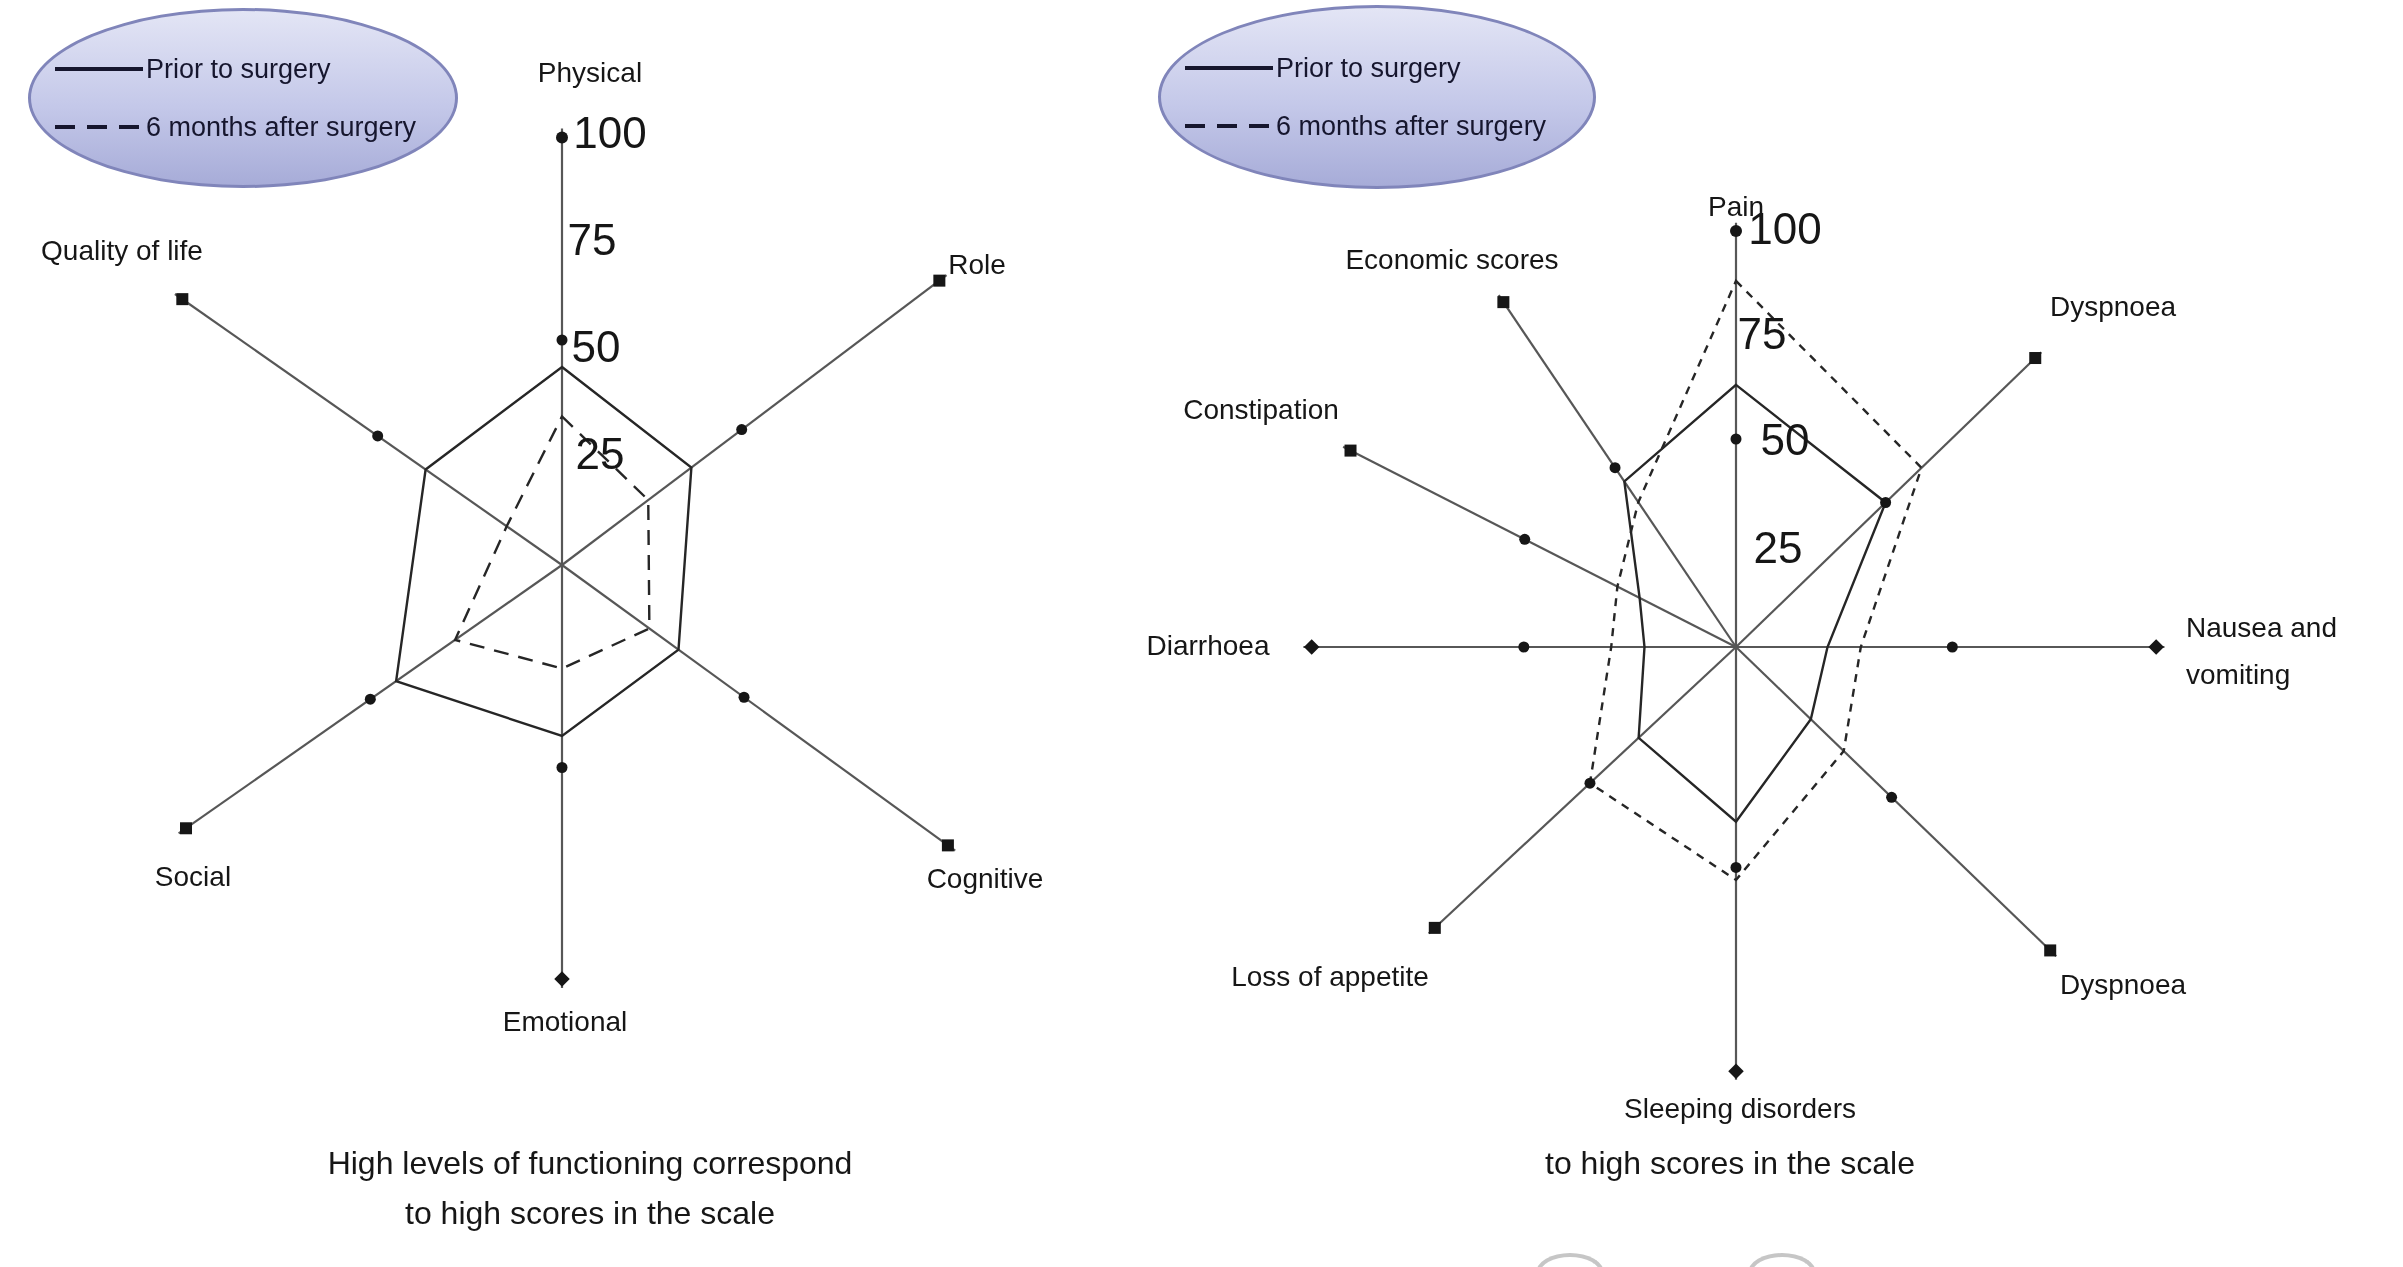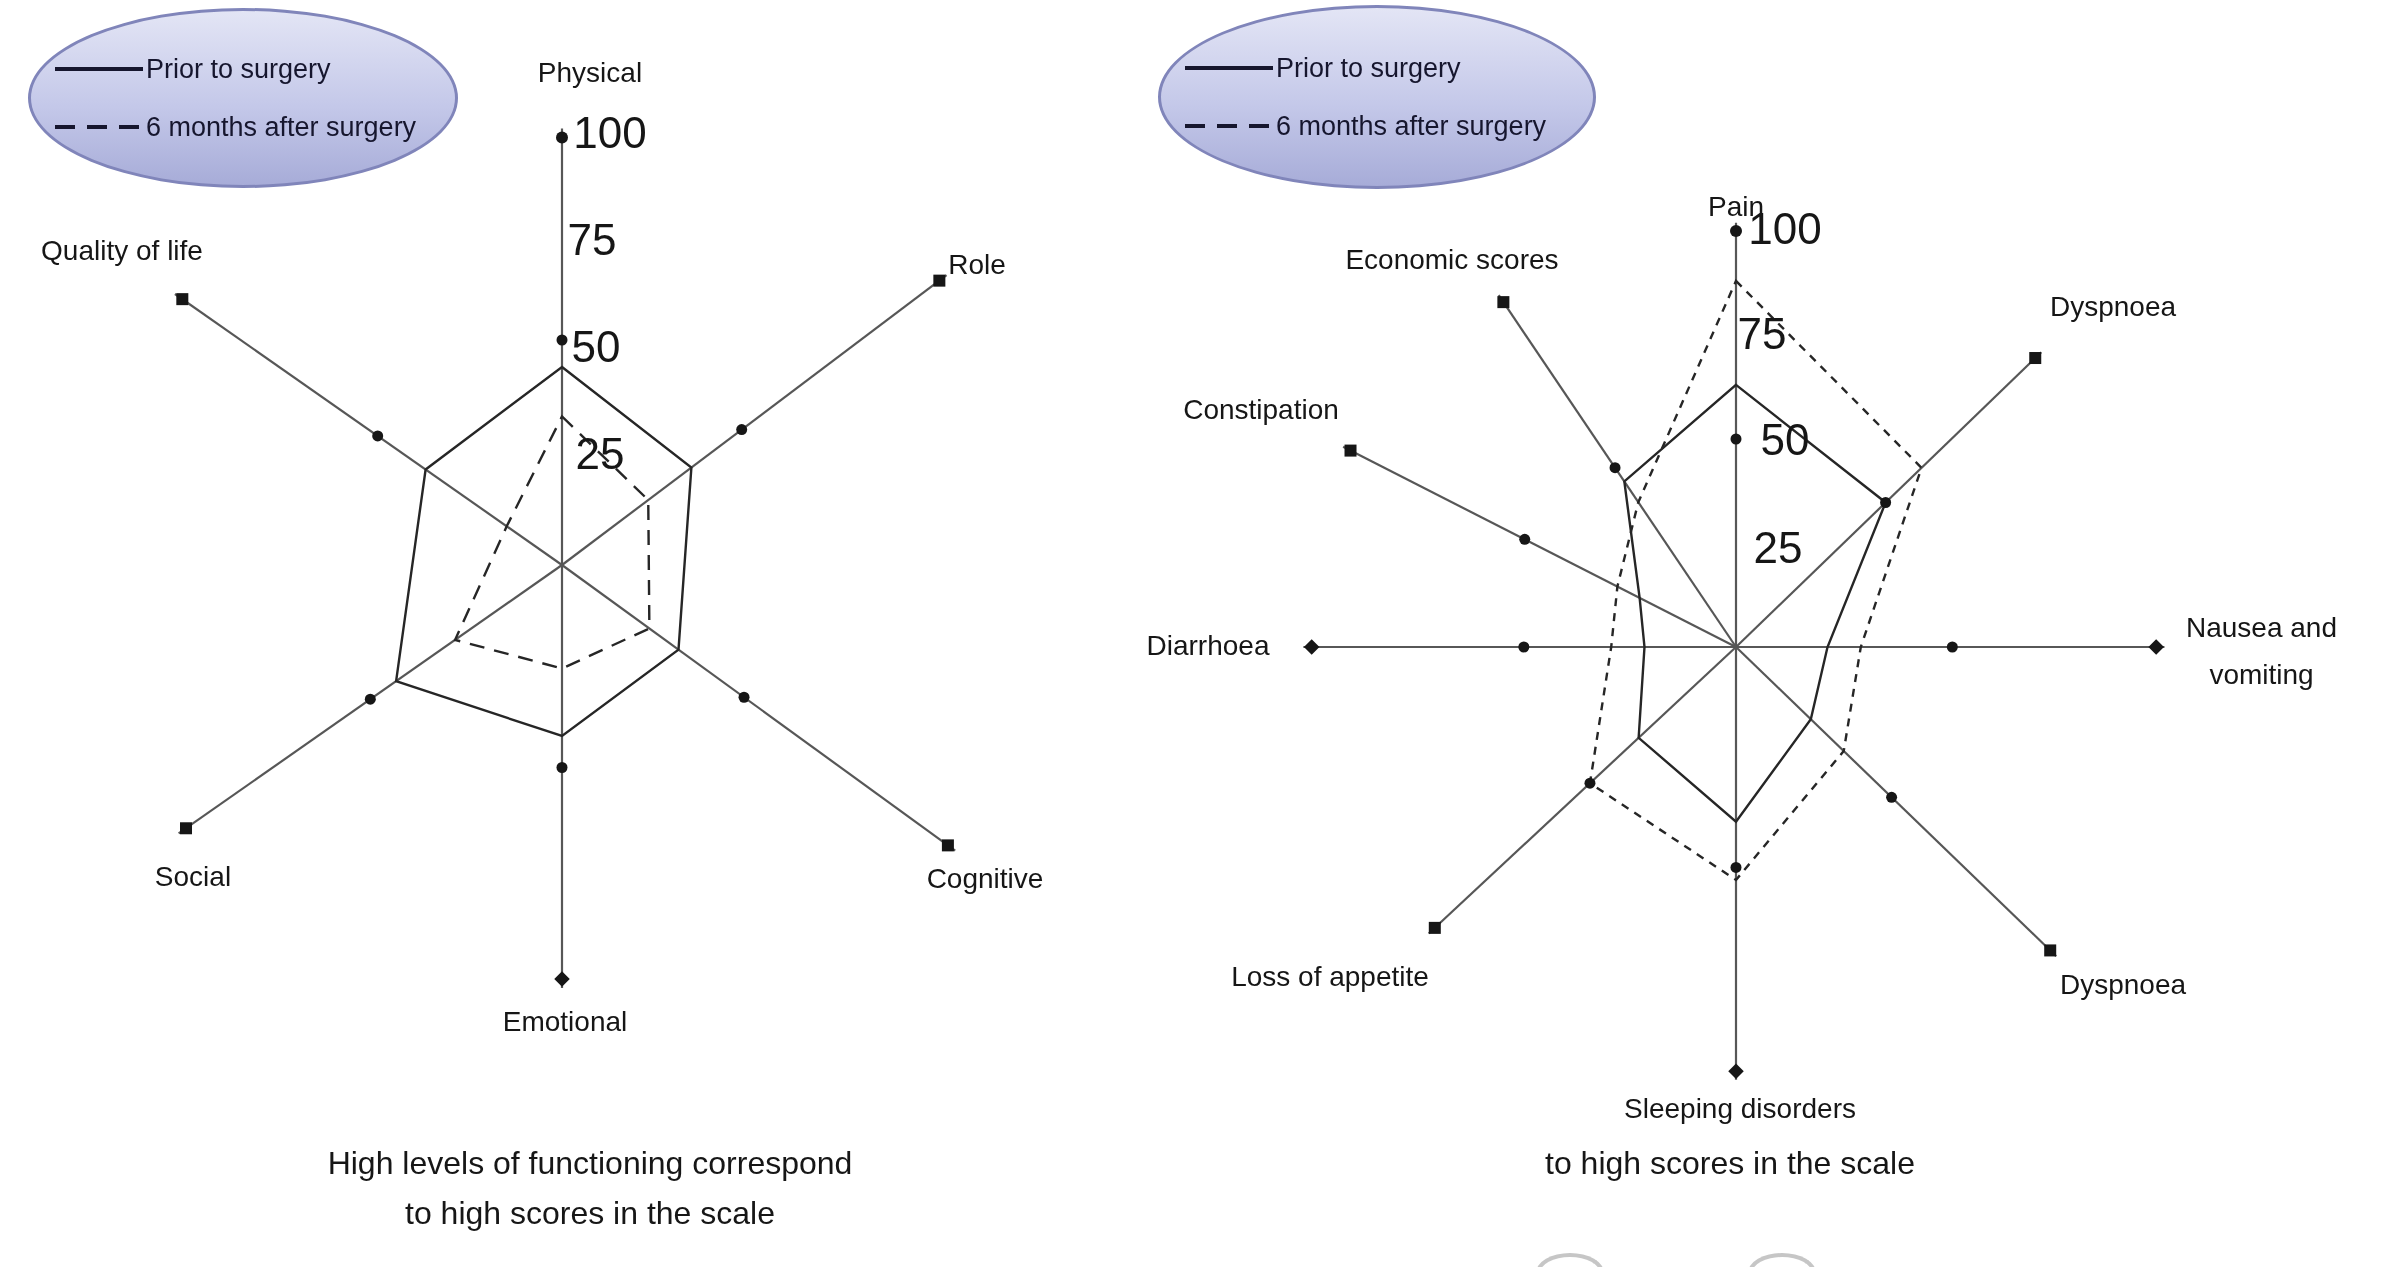--- a/index.html
+++ b/index.html
@@ -102,21 +102,21 @@
       <div class="axis-label" style="left: 985px; top: 878px;">Cognitive</div>
       <div class="axis-label" style="left: 565px; top: 1021px;">Emotional</div>
       <div class="axis-label" style="left: 193px; top: 876px;">Social</div>
       <div class="axis-label" style="left: 122px; top: 250px;">Quality of life</div>
       <div class="tick-label" style="left: 610px; top: 133px;">100</div>
       <div class="tick-label" style="left: 592px; top: 240px;">75</div>
       <div class="tick-label" style="left: 596px; top: 347px;">50</div>
       <div class="tick-label" style="left: 600px; top: 454px;">25</div>
       <div class="axis-label" style="left: 1736px; top: 181px; margin-top: 25px;">Pain</div>
       <div class="axis-label" style="left: 2113px; top: 306px;">Dyspnoea</div>
-      <div class="axis-label anchor-left" style="left: 2186px; top: 651px; text-align: center;">Nausea and
+      <div class="axis-label anchor-left" style="left: 2186px; top: 651px;">Nausea and
 vomiting</div>
       <div class="axis-label" style="left: 2123px; top: 984px;">Dyspnoea</div>
       <div class="axis-label" style="left: 1740px; top: 1108px;">Sleeping disorders</div>
       <div class="axis-label" style="left: 1330px; top: 976px;">Loss of appetite</div>
       <div class="axis-label" style="left: 1208px; top: 645px;">Diarrhoea</div>
       <div class="axis-label" style="left: 1261px; top: 409px;">Constipation</div>
       <div class="axis-label" style="left: 1452px; top: 259px;">Economic scores</div>
       <div class="tick-label" style="left: 1785px; top: 229px;">100</div>
       <div class="tick-label" style="left: 1762px; top: 334px;">75</div>
       <div class="tick-label" style="left: 1785px; top: 440px;">50</div>

